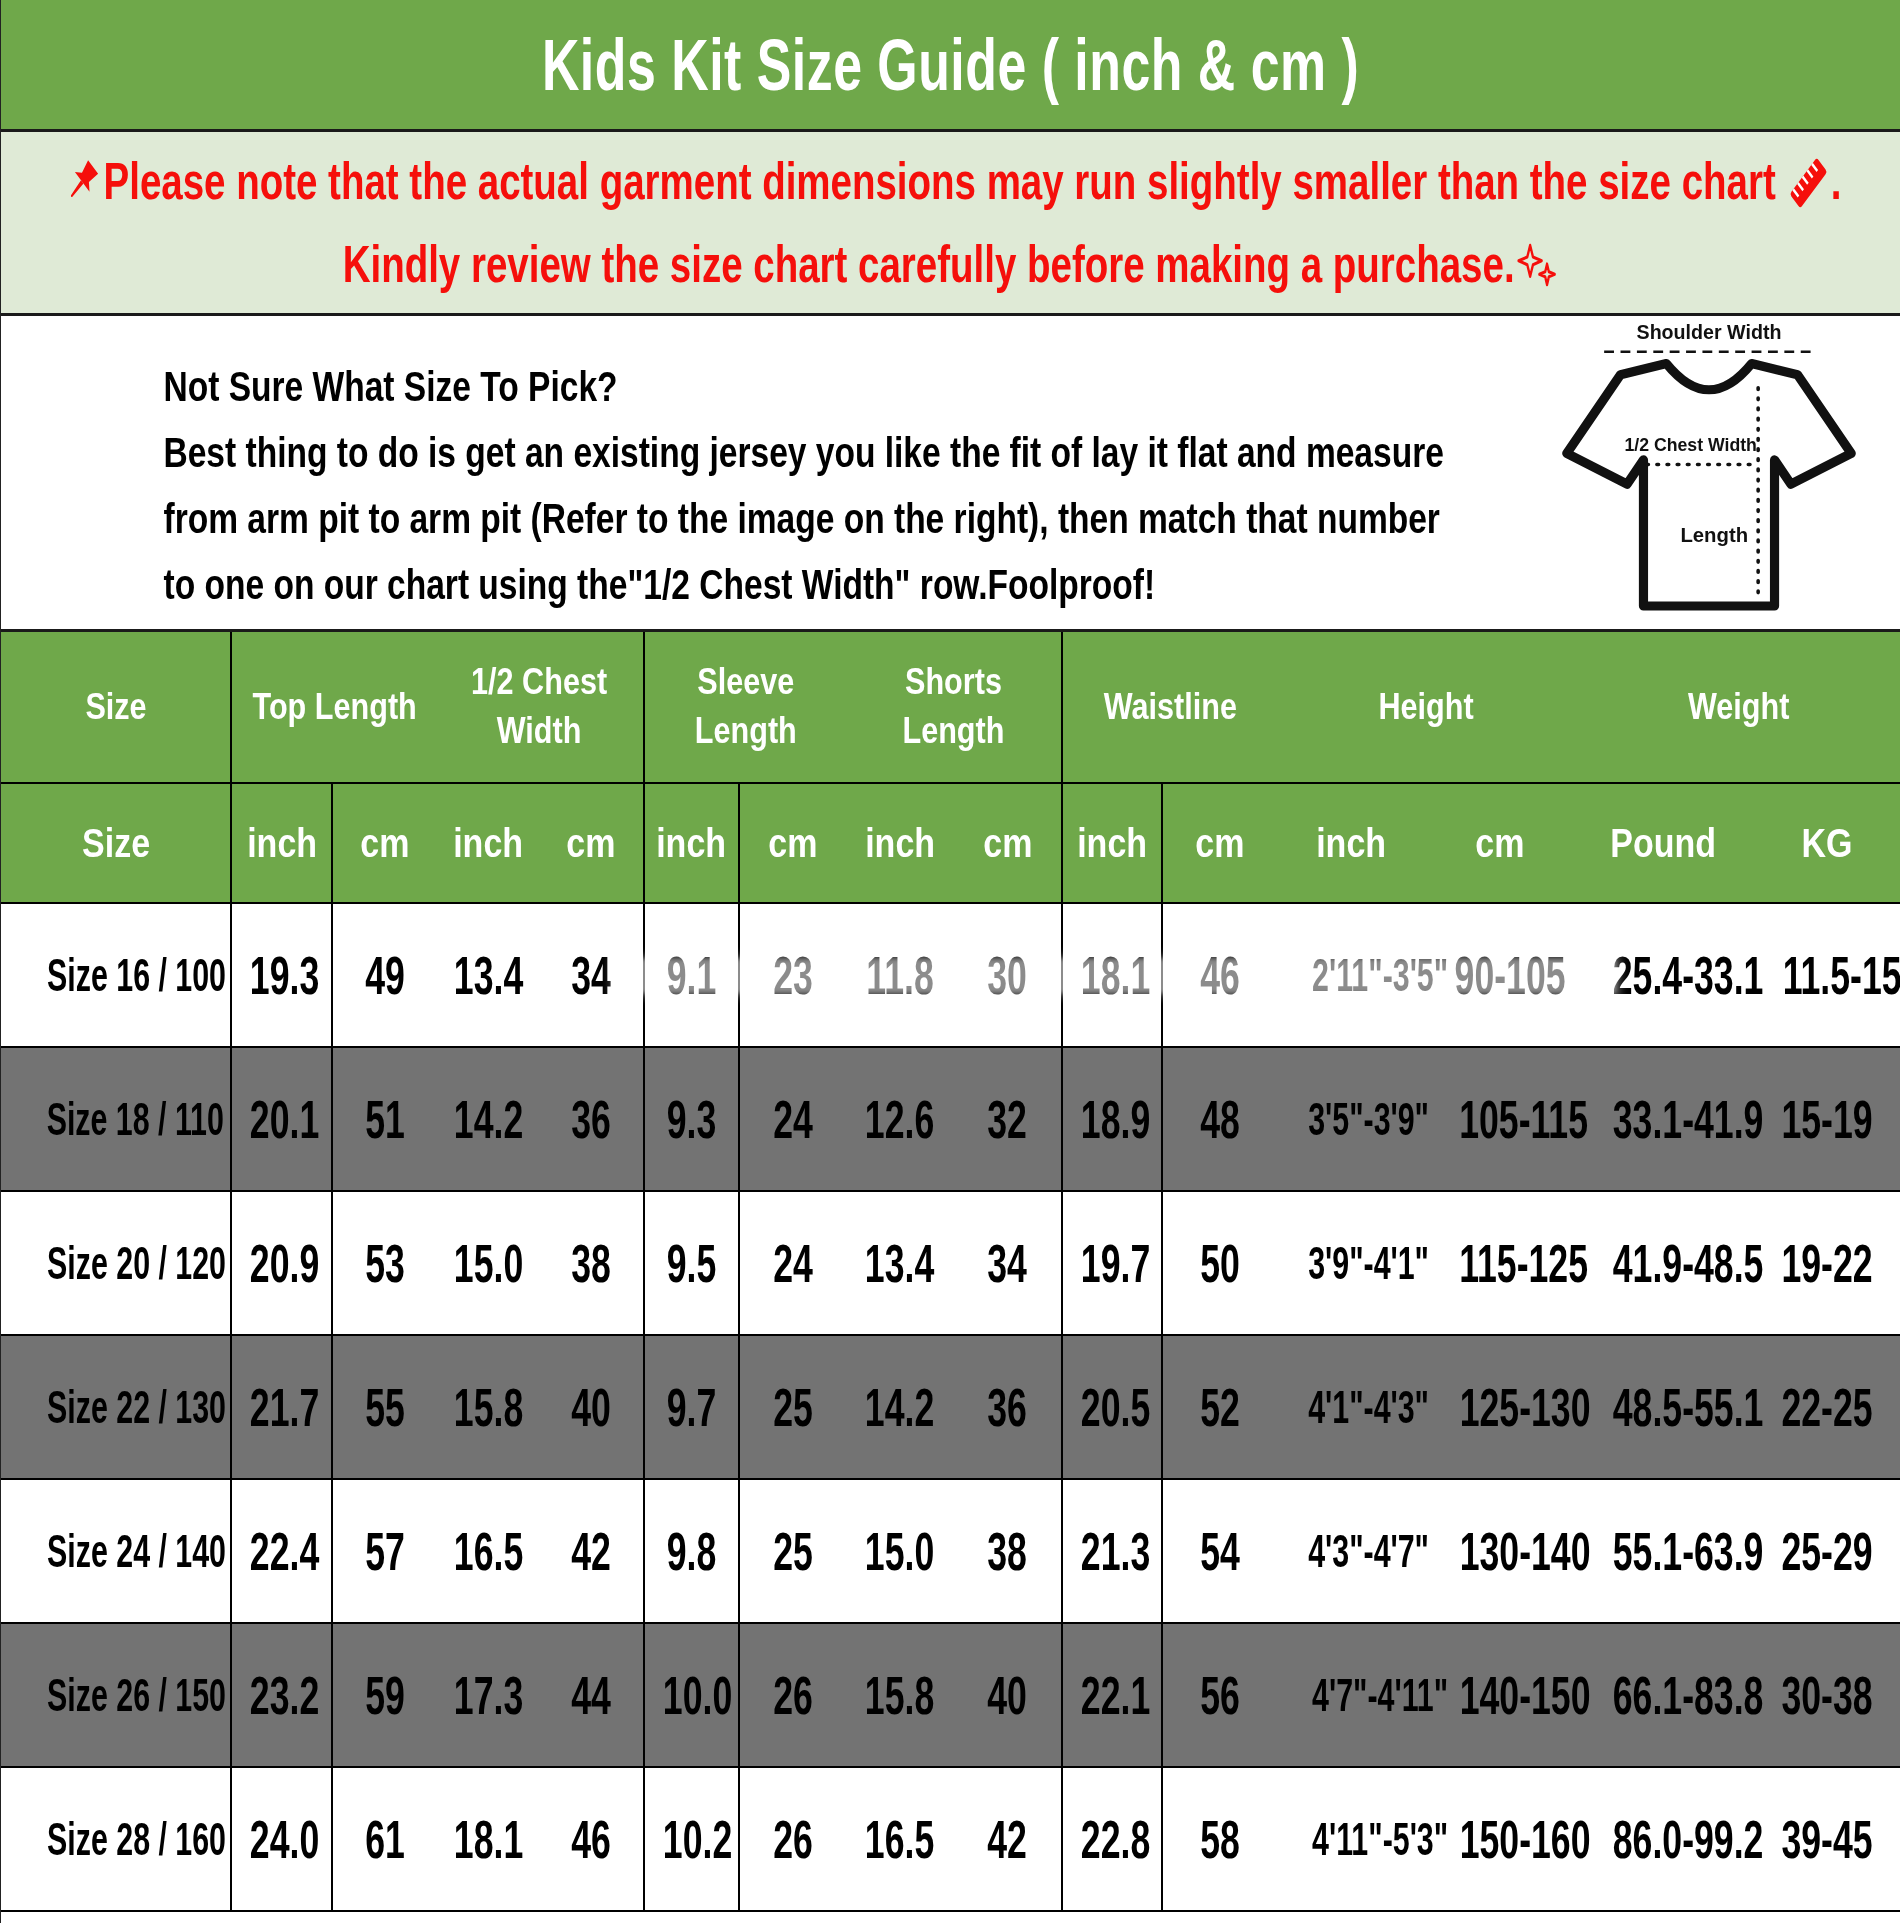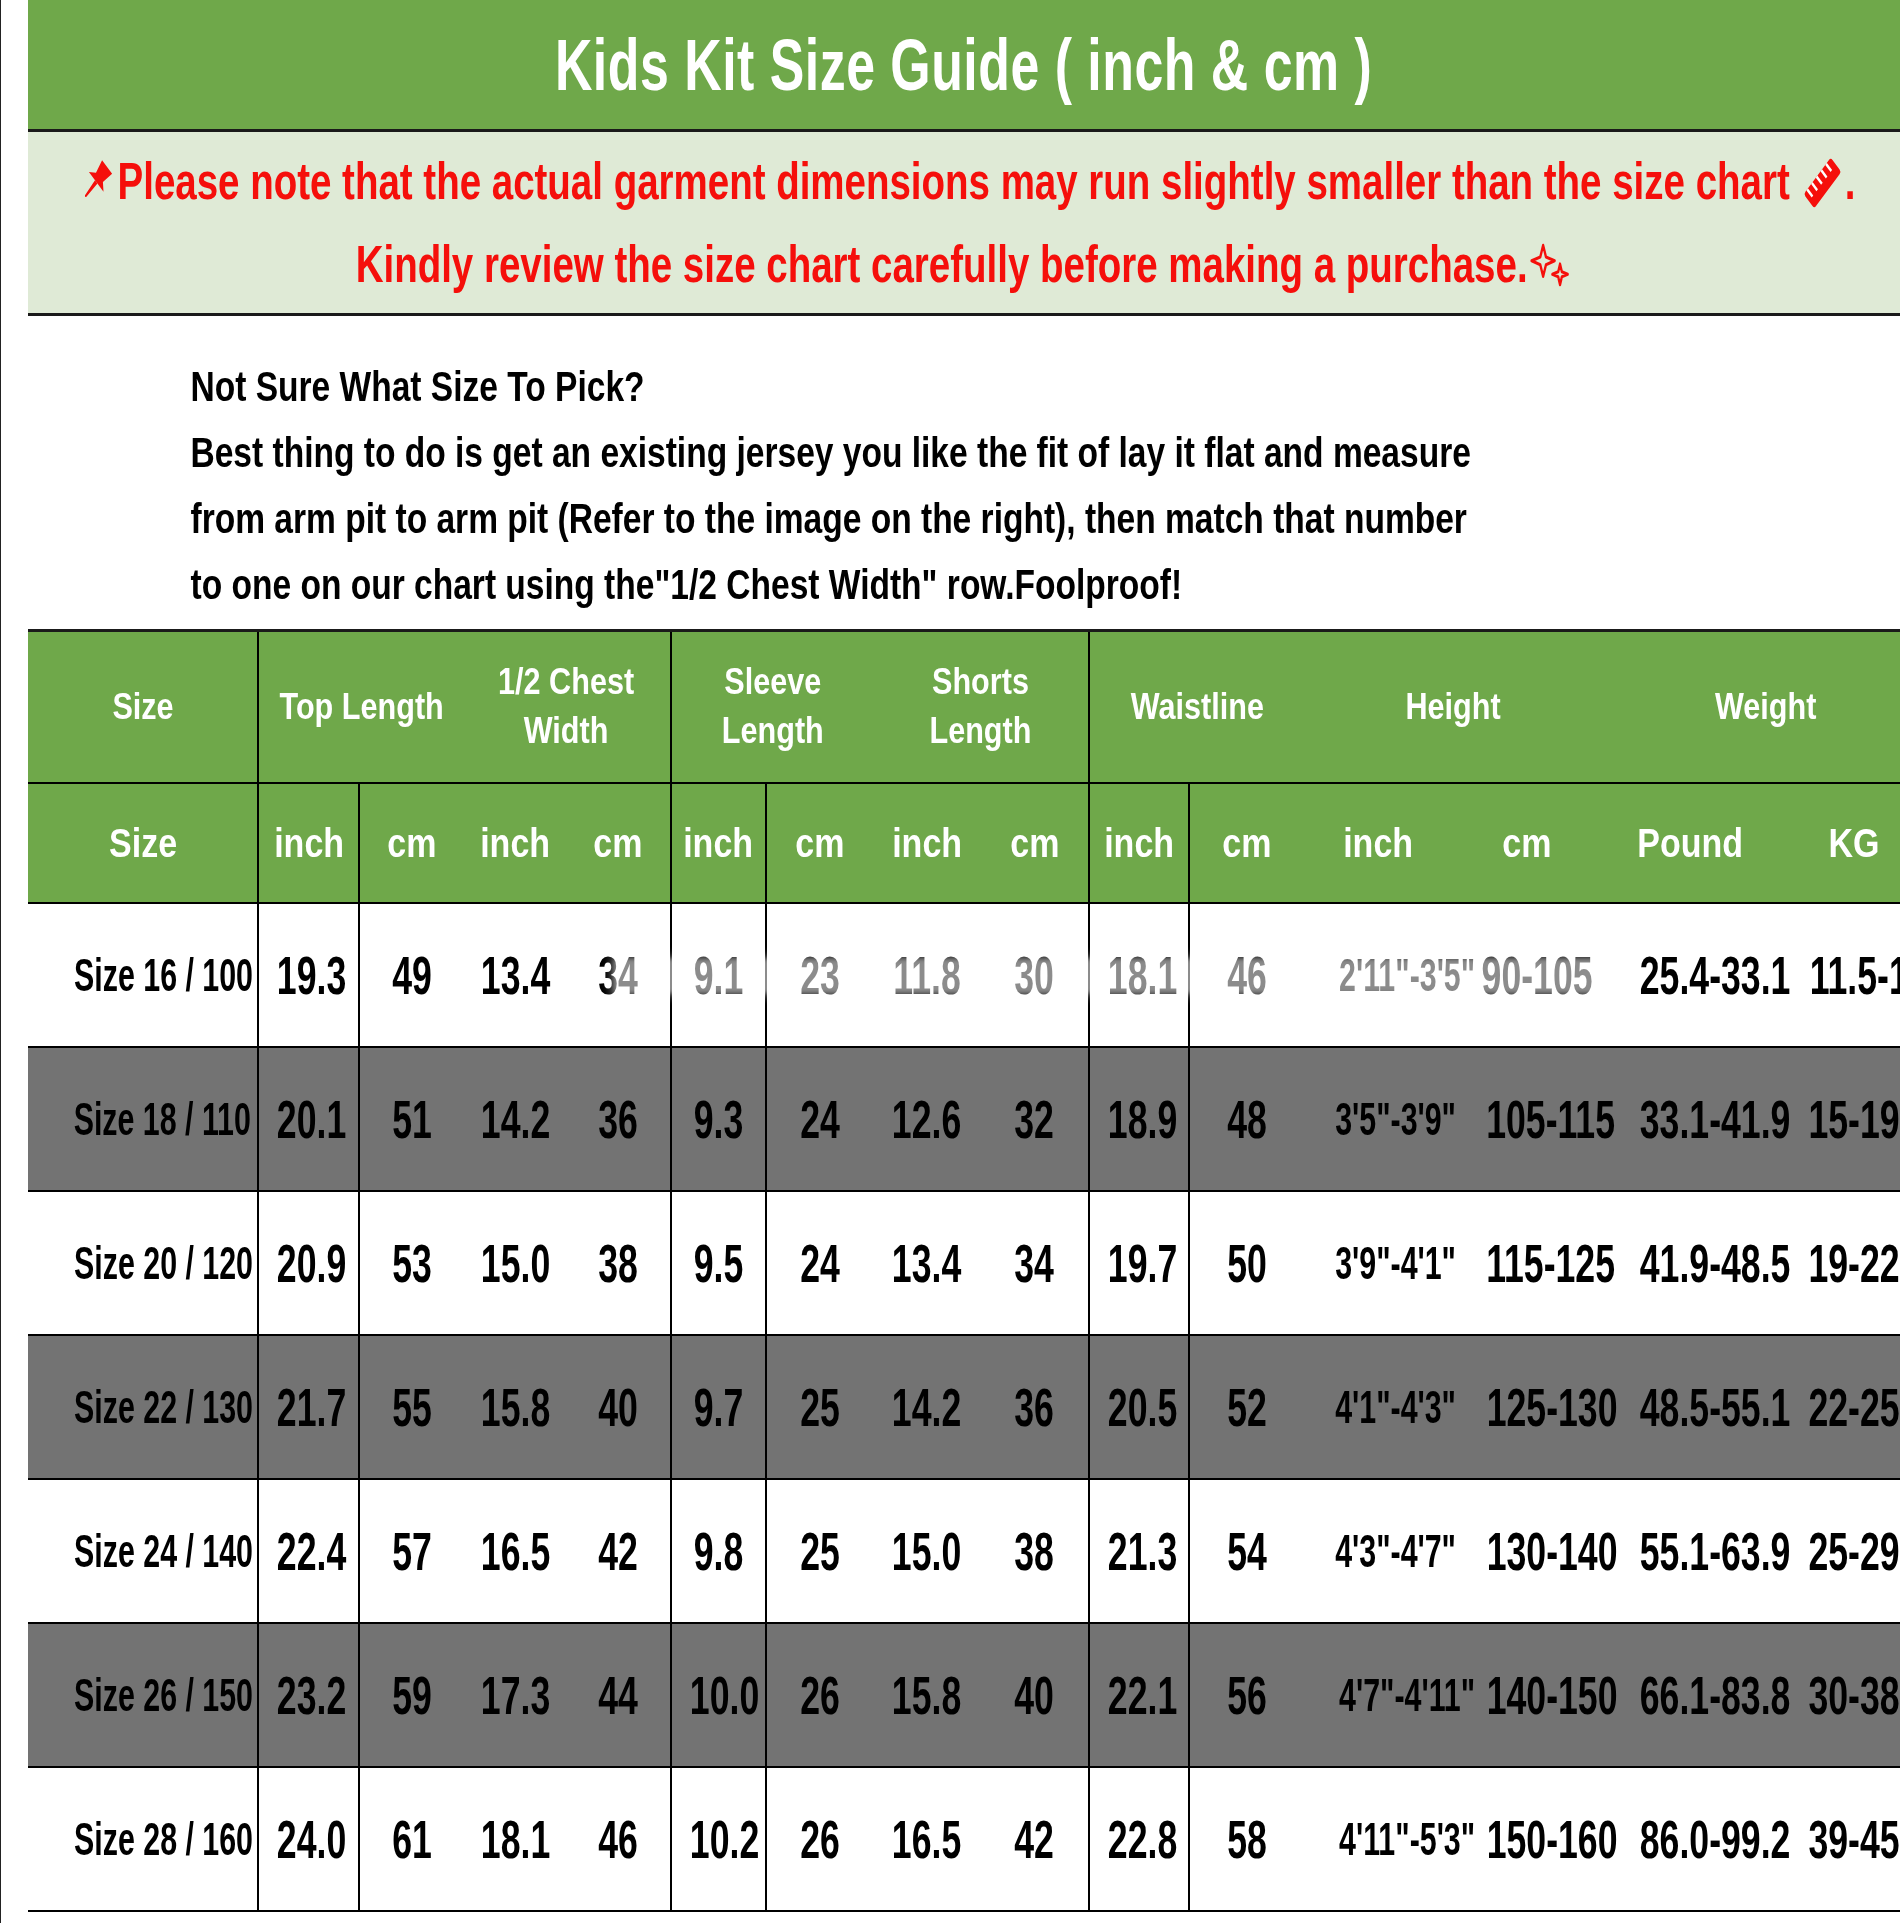--- a/index.html
+++ b/index.html
@@ -11,21 +11,20 @@
   }
   .page{
     position:relative;
     width:1901px;
     height:1923px;
     background:#ffffff;
     overflow:hidden;
     border-left:1.5px solid #222;
     border-right:1.5px solid #222;
     box-sizing:border-box;
-    padding-left:27px;
   }
 
   
   .titlebar{
     height:129px;
     background:#6FA84A;
     border-bottom:3px solid #1a1a1a;
     display:flex;align-items:center;justify-content:center;
   }
   .titlebar h1{
@@ -146,20 +145,31 @@
   </div>
 
   <div class="help">
     <div class="help-text">
       <div class="help-line">Not Sure What Size To Pick?</div>
       <div class="help-line">Best thing to do is get an existing jersey you like the fit of lay it flat and measure</div>
       <div class="help-line">from arm pit to arm pit (Refer to the image on the right), then match that number</div>
       <div class="help-line">to one on our chart using the"1/2 Chest Width" row.Foolproof!</div>
     </div>
 
+    <div class="tee">
+      <svg viewBox="0 0 460 470">
+        <text x="230" y="30" font-size="30" text-anchor="middle">Shoulder Width</text>
+        <line x1="70" y1="50" x2="390" y2="50" stroke="#111" stroke-width="4" stroke-dasharray="15,10"></line>
+        <path d="M95,85 L165,68 Q230,148 295,68 L365,85 L447,205 L355,252 L330,215 L330,438 L130,438 L130,215 L105,252 L13,205 Z" fill="#ffffff" stroke="#111" stroke-width="14" stroke-linejoin="round"></path>
+        <text x="202" y="202" font-size="27" text-anchor="middle">1/2 Chest Width</text>
+        <line x1="135" y1="222" x2="305" y2="222" stroke="#111" stroke-width="5.5" stroke-dasharray="2.5,13" stroke-linecap="round"></line>
+        <line x1="305" y1="105" x2="305" y2="430" stroke="#111" stroke-width="5.5" stroke-dasharray="2.5,13" stroke-linecap="round"></line>
+        <text x="238" y="340" font-size="31" text-anchor="middle">Length</text>
+      </svg>
+    </div>
   </div>
 
   <table class="size-table">
     <colgroup>
       <col style="width:12.12%">
         <col style="width:5.31%">
         <col style="width:5.47%">
       <col style="width:5.43%">
         <col style="width:5.47%">
         <col style="width:5.00%">

